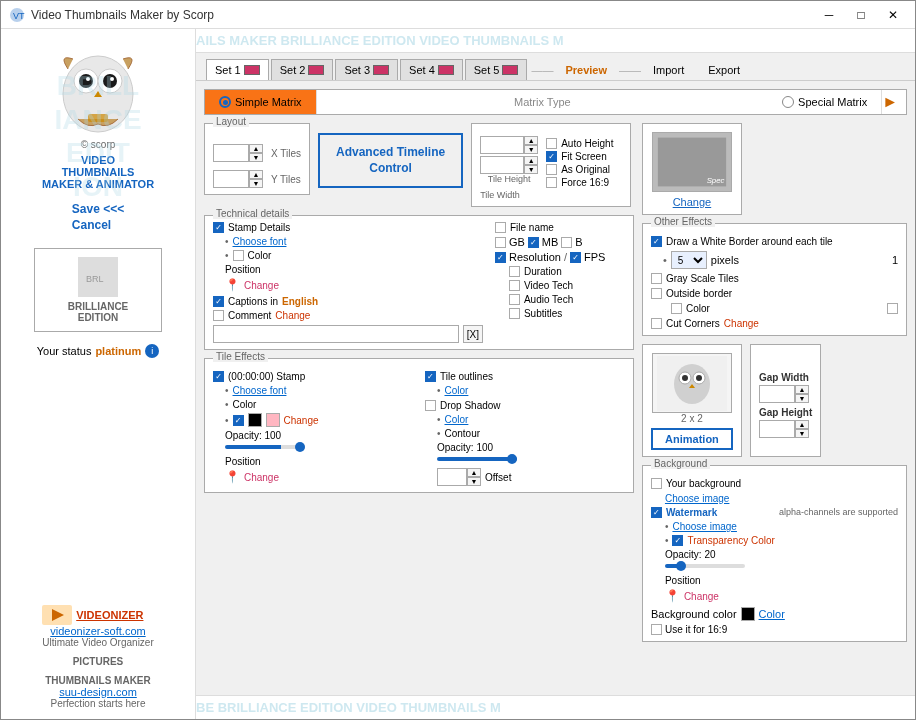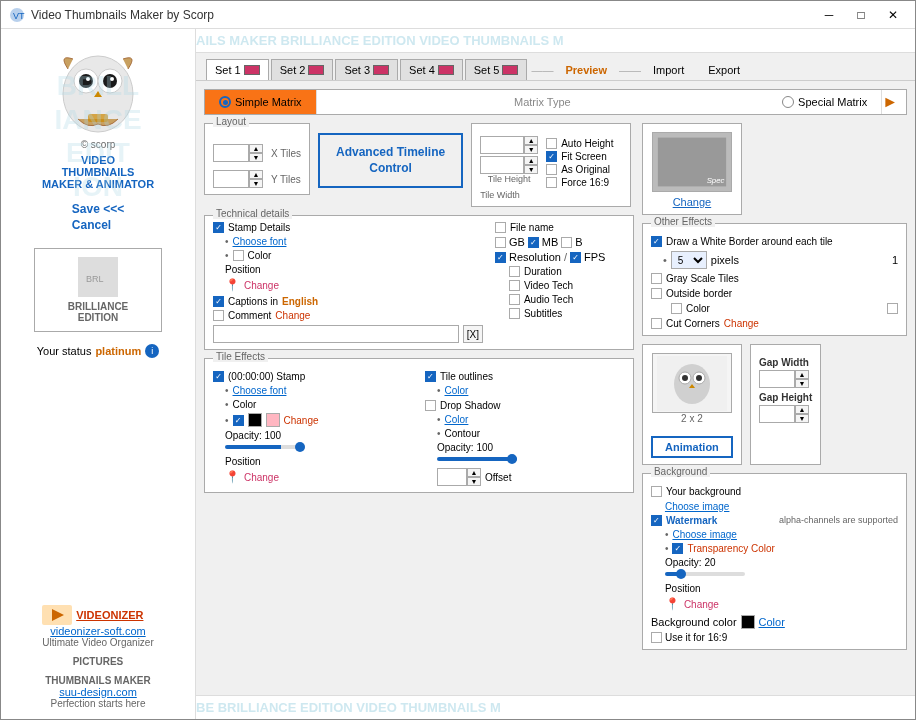--- a/index.html
+++ b/index.html
@@ -97,21 +97,21 @@
     .change-pink { color: #cc3366; cursor: pointer; font-size: 10px; }
     .en-label { color: #cc6600; font-weight: bold; }
     .preset-row { display: flex; align-items: center; gap: 4px; margin-top: 4px; }
     .preset-input { flex: 1; height: 18px; border: 1px solid #aaa; font-size: 10px; padding: 0 4px; }
     .preset-x { width: 20px; height: 18px; border: 1px solid #aaa; background: #f5f5f5; display: flex; align-items: center; justify-content: center; font-size: 10px; cursor: pointer; }
     .pixels-dropdown { height: 18px; border: 1px solid #aaa; background: #e8f0fe; font-size: 10px; padding: 0 2px; width: 36px; }
 
     .animation-box { width: 100px; text-align: center; }
     .anim-img { width: 80px; height: 60px; background: #f5f5f5; border: 1px solid #aaa; display: flex; align-items: center; justify-content: center; margin: 0 auto; }
     .anim-nums { font-size: 10px; color: #666; }
-    .anim-btn { background: transparent; border: 2px solid #1565c0; color: #1565c0; font-weight: bold; padding: 3px 8px; cursor: pointer; font-size: 11px; width: 100%; margin-top: 12px; }
+    .anim-btn { background: transparent; border: 2px solid #1565c0; color: #1565c0; font-weight: bold; padding: 3px 8px; cursor: pointer; font-size: 11px; width: 100%; margin-top: 4px; }
 
     .thumbnail-box { width: 100px; }
     .thumb-img { width: 80px; height: 60px; background: #ddd; border: 1px solid #aaa; display: flex; align-items: center; justify-content: center; overflow: hidden; margin: 0 auto; }
     .change-btn-box { text-align: center; margin-top: 4px; }
     .change-btn { background: transparent; border: none; color: #1565c0; cursor: pointer; font-size: 11px; text-decoration: underline; }
 
     .gap-box { }
     .gap-row { display: flex; align-items: center; gap: 4px; margin-top: 4px; }
     .gap-label { font-size: 10px; color: #333; font-weight: bold; }
     .te-row { display: flex; align-items: center; gap: 4px; font-size: 10px; margin-top: 3px; }
@@ -590,21 +590,21 @@
                     <circle cx="42" cy="22" r="6" fill="white" stroke="#aaa"></circle>
                     <circle cx="28" cy="22" r="3" fill="#333"></circle>
                     <circle cx="42" cy="22" r="3" fill="#333"></circle>
                     <polygon points="35,28 32,32 38,32" fill="#cc8800"></polygon>
                   </svg>
                 </div>
                 <div class="anim-nums">2 x 2</div>
                 <button class="anim-btn">Animation</button>
               </div>
 
-              <div class="box gap-box" style="padding-top:8px;">
+              <div class="box gap-box" style="padding-top:23px;">
                 <div class="gap-row">
                   <span class="gap-label">Gap Width</span>
                 </div>
                 <div class="spin-with-arrows" style="margin-top:2px;">
                   <input class="spin-input" type="text" style="">
                   <div class="spin-arrows">
                     <div class="spin-arrow">▲</div>
                     <div class="spin-arrow">▼</div>
                   </div>
                 </div>

